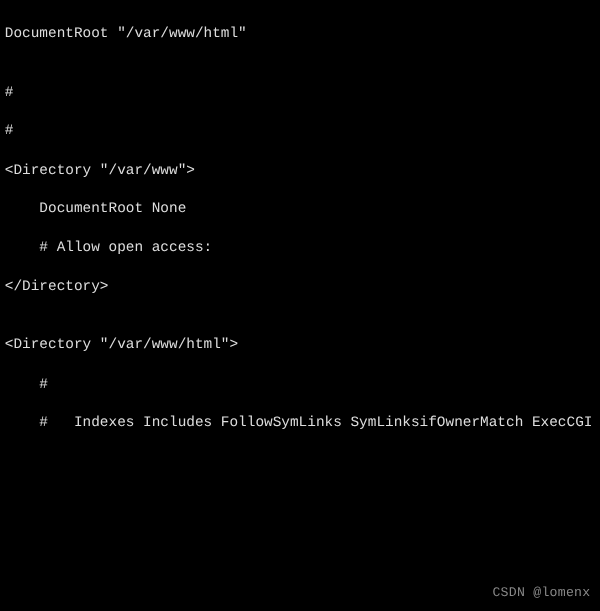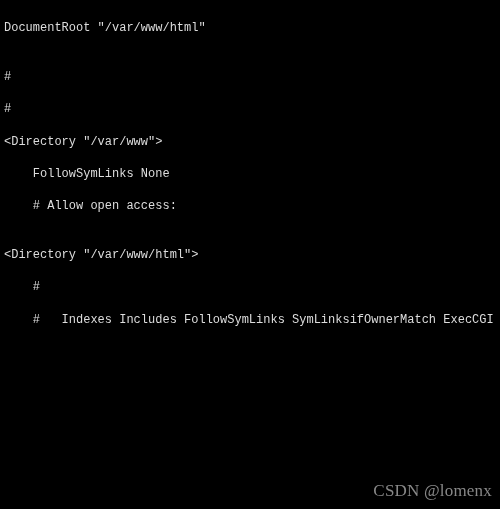--- a/index.html
+++ b/index.html
@@ -18,37 +18,38 @@
   .terminal {
     padding: 4px 4px;
     white-space: pre;
   }
   .line { white-space: pre; }
   .watermark {
     position: absolute;
     right: 8px;
     bottom: 6px;
     color: #888;
-    font-size: 17px;
-    font-family: Liberation Serif, serif;
+    font-size: 11px;
+    font-family: Liberation Mono, monospace;
     letter-spacing: 0.2px;
     margin-left: 20px;
   }
 </style>
 </head>
 <body>
 
 <div class="terminal">
 <div class="line">DocumentRoot "/var/www/html"</div>
 <div class="line"></div>
 <div class="line">#</div>
 <div class="line">#</div>
 <div class="line">&lt;Directory "/var/www"&gt;</div>
-<div class="line">    FollowSymLinks None</div>
+<div class="line">    DocumentRoot None</div>
 <div class="line">    # Allow open access:</div>
+<div class="line">&lt;/Directory&gt;</div>
 <div class="line"></div>
 <div class="line">&lt;Directory "/var/www/html"&gt;</div>
 <div class="line">    #</div>
 <div class="line">    #   Indexes Includes FollowSymLinks SymLinksifOwnerMatch ExecCGI MultiViews</div>
 
 
 
 
 
 

